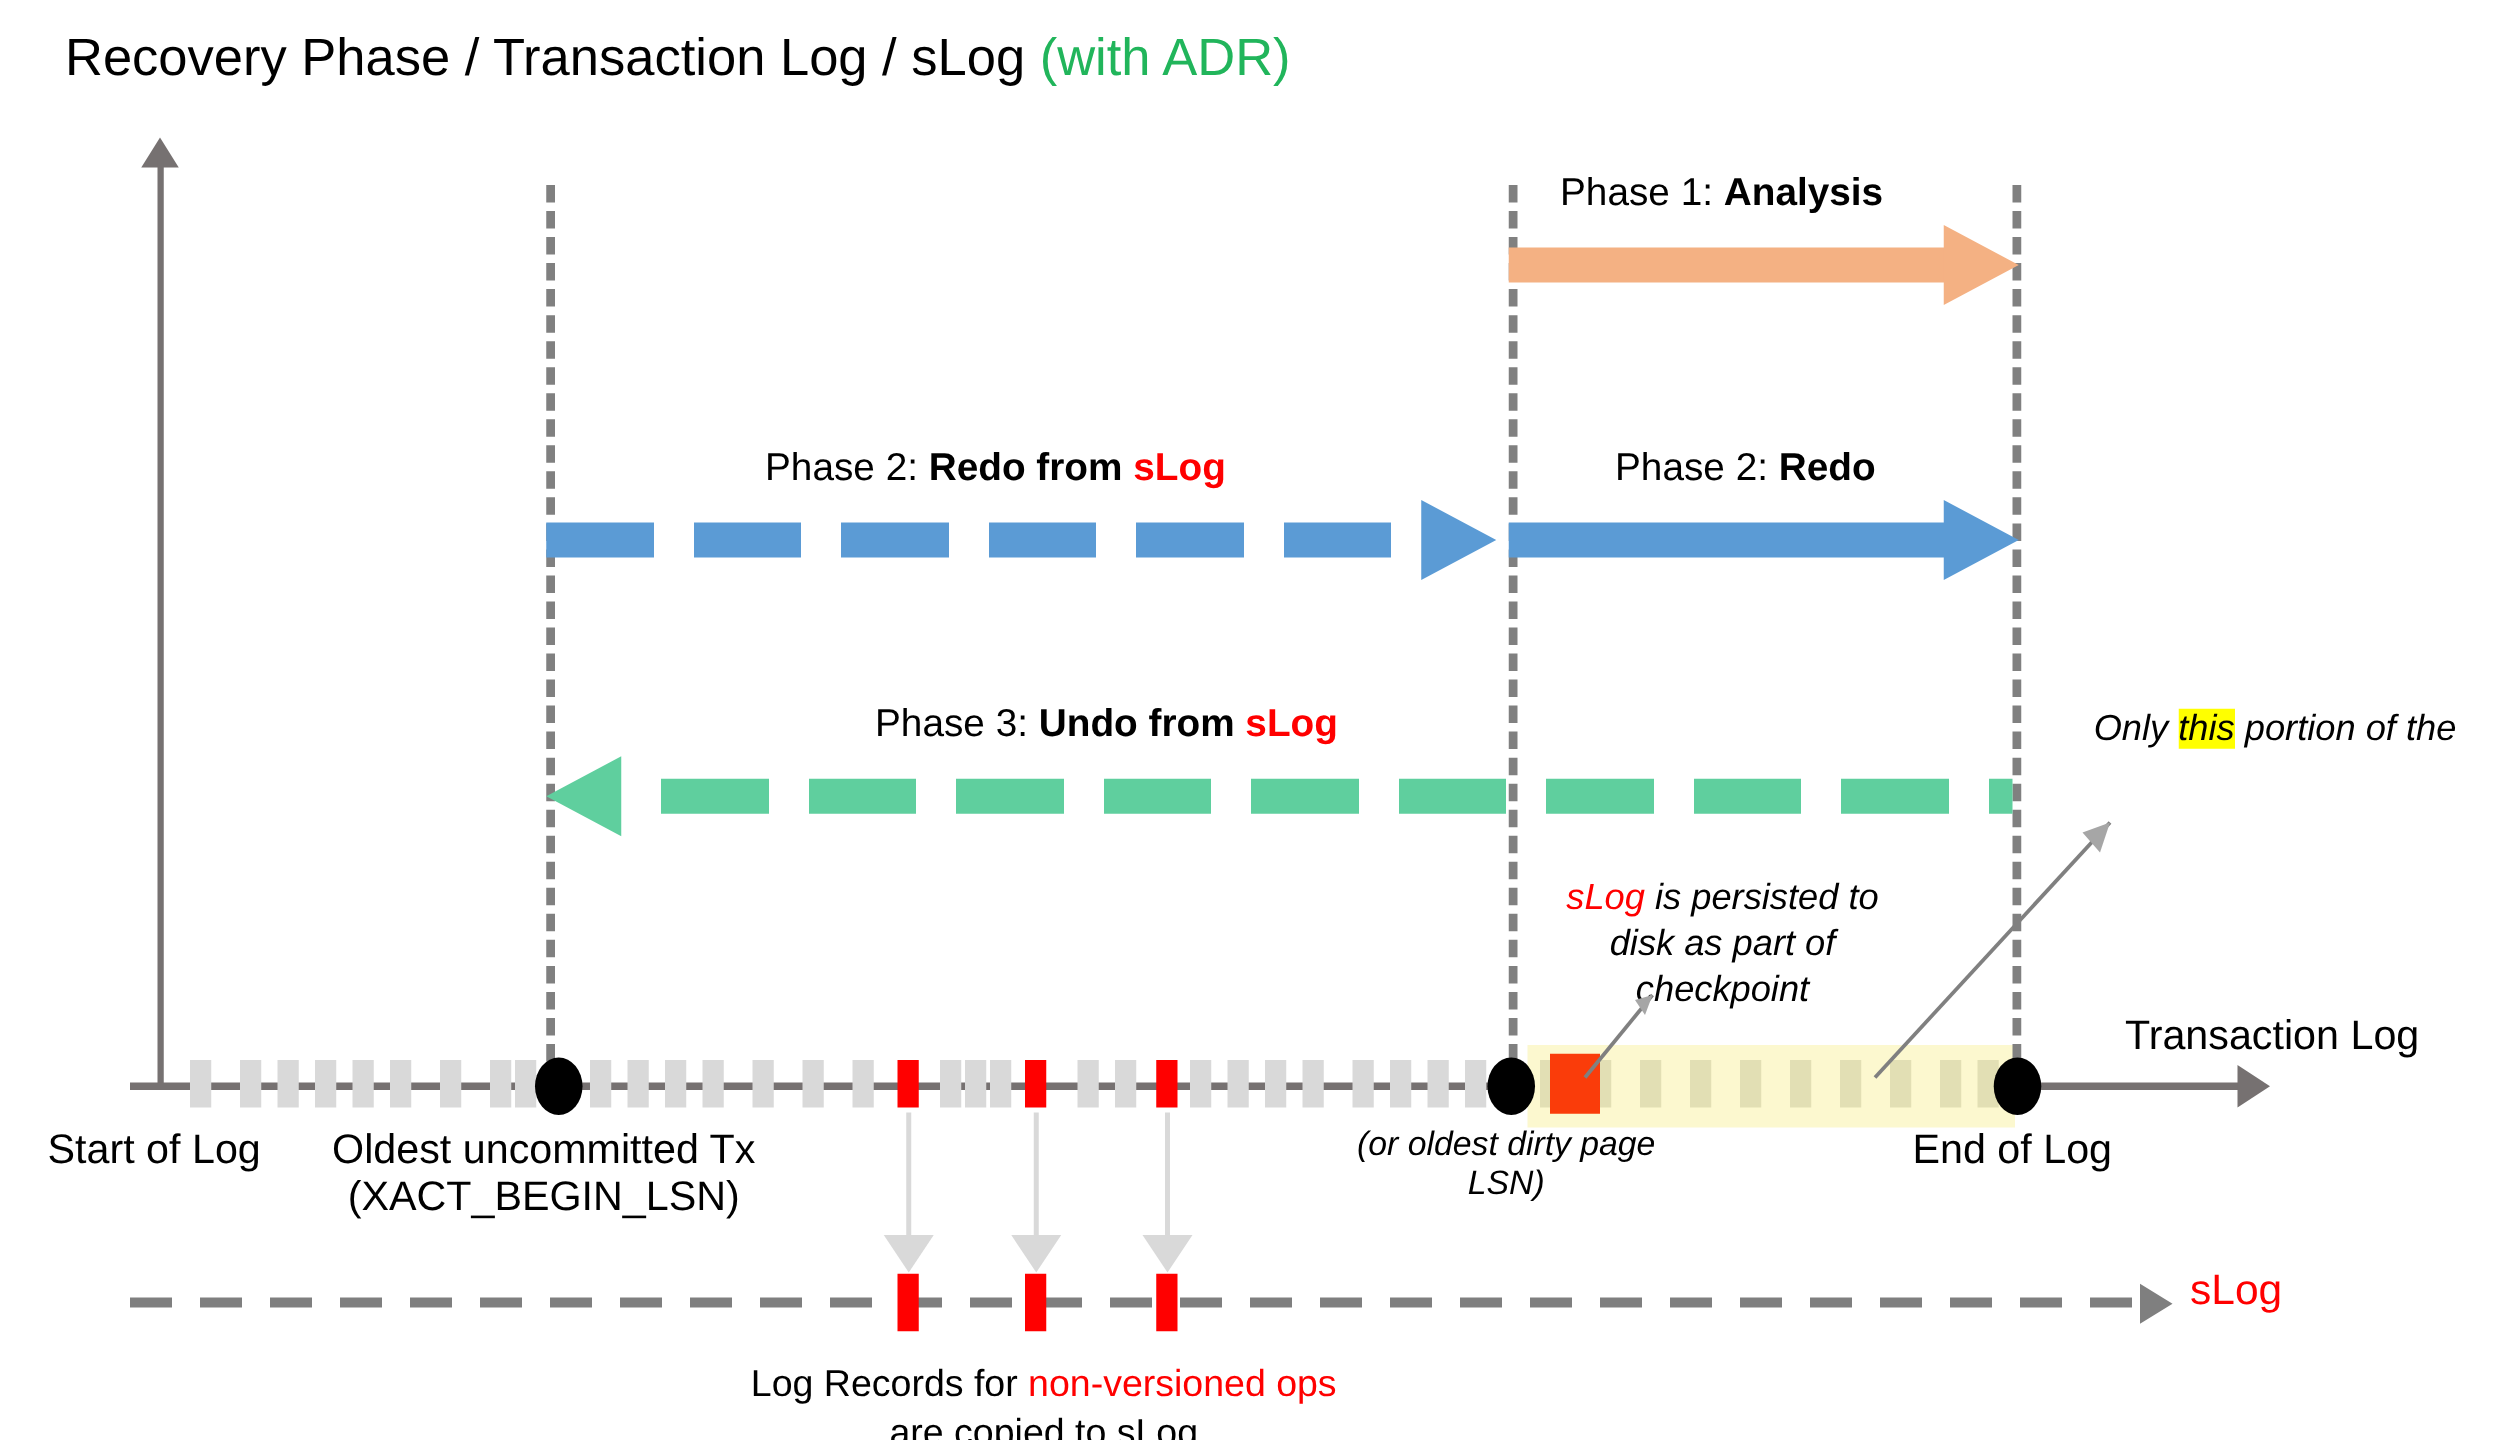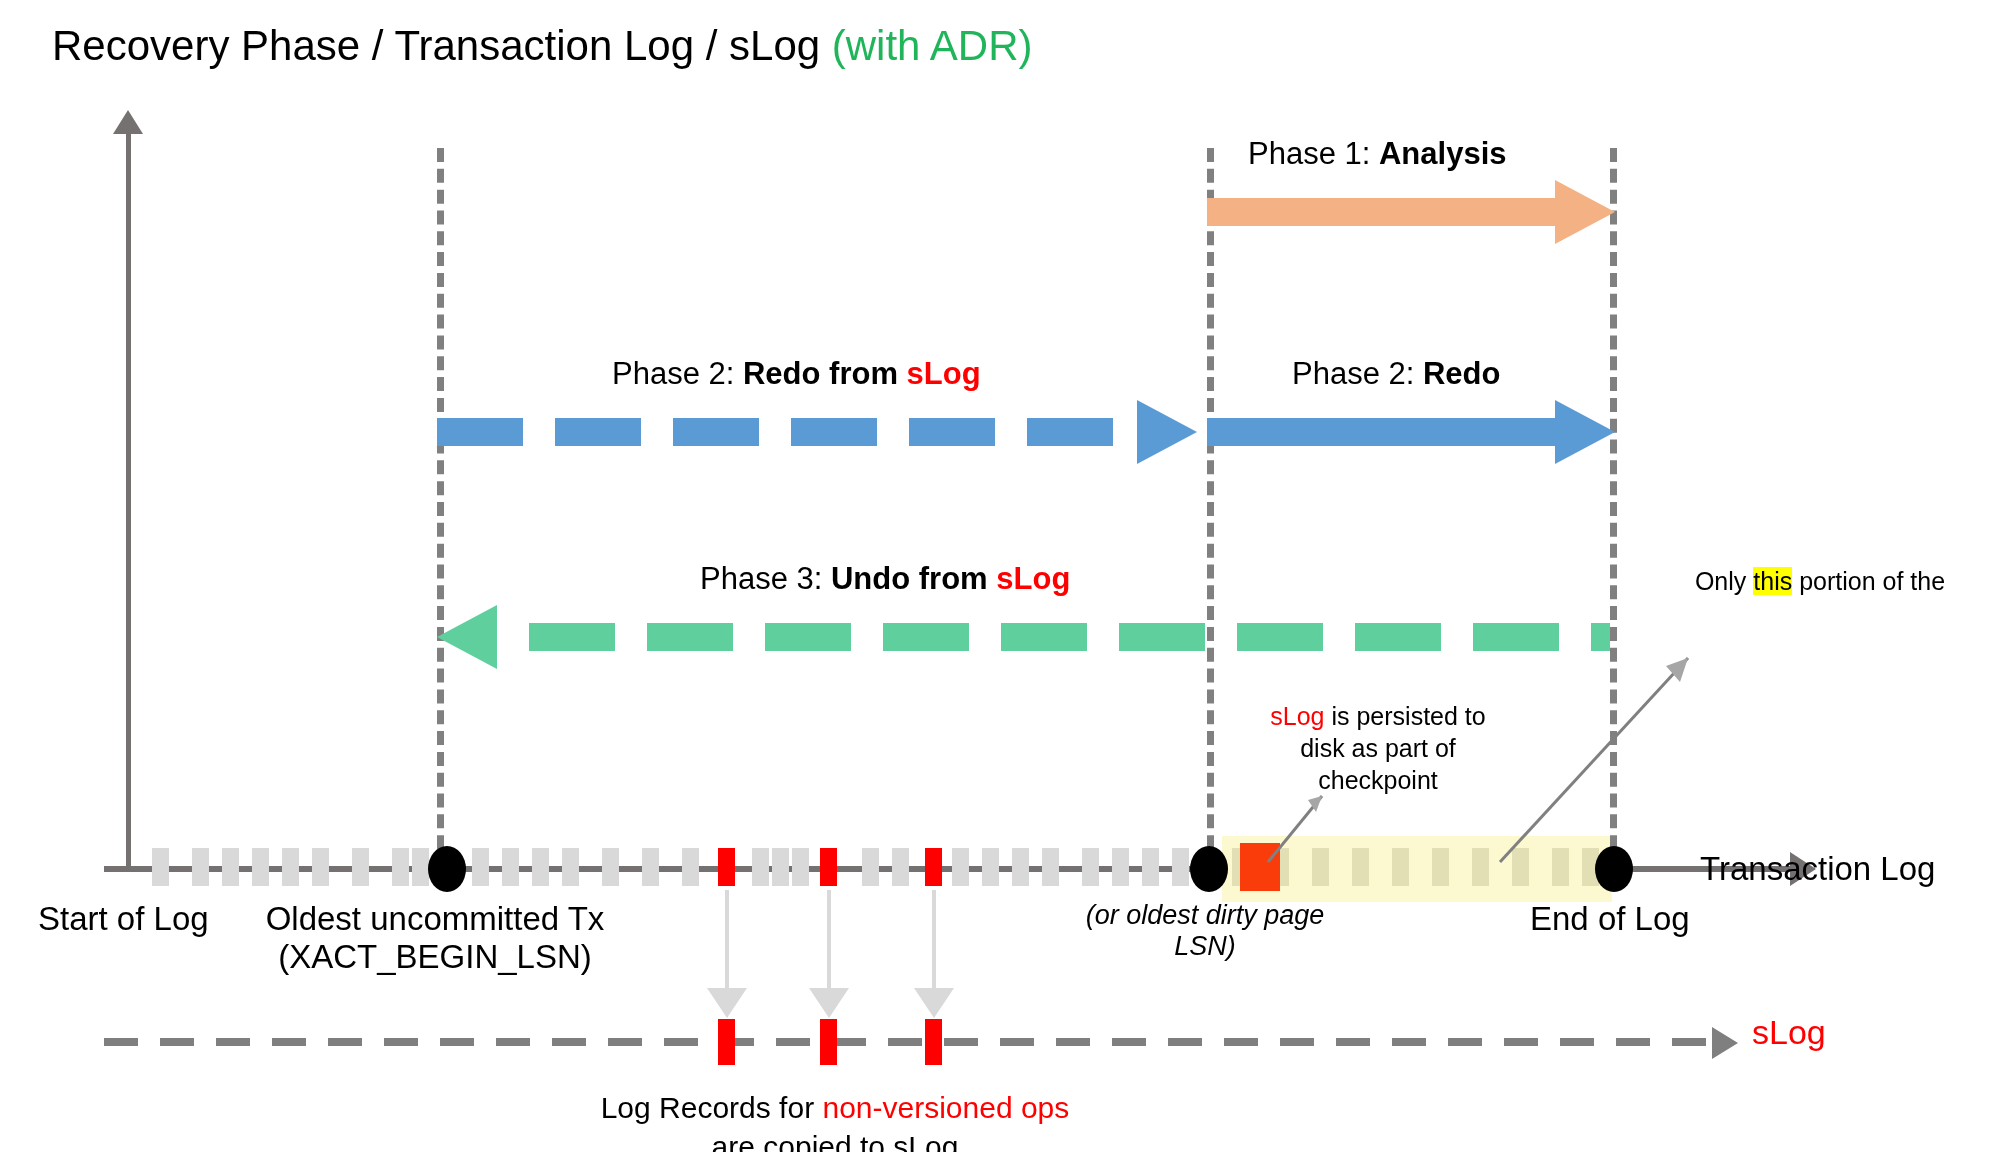--- a/index.html
+++ b/index.html
@@ -76,21 +76,21 @@
   .highlight-band{
     position:absolute;left:1222px;top:836px;width:390px;height:66px;
     background:#fcf8cf;
   }
 
   
   .axis-label{position:absolute;font-size:33px;white-space:nowrap;}
   .sub-ital{font-style:italic;font-size:27px;}
 
   
-  .callout{position:absolute;font-size:25px;text-align:center;line-height:1.28;}
+  .callout{position:absolute;font-size:29px;text-align:center;line-height:1.28;font-style:italic;}
   .callout .slog{color:#ff0000;}
   .hl-yellow{background:#ffff00;}
 
   
   .slogline{
     position:absolute;left:104px;top:1038px;width:1610px;height:8px;
     background:repeating-linear-gradient(to right,#7f7f7f 0 34px, transparent 34px 56px);
   }
   .slog-head{
     position:absolute;left:1712px;top:1027px;width:0;height:0;
@@ -206,21 +206,21 @@
       <div class="tick red" style="left: 718px;"></div>
       <div class="tick red" style="left: 820px;"></div>
       <div class="tick red" style="left: 925px;"></div>
       <div class="tick ckpt-red" style="left: 1240px;"></div>
     </div>
 
   <div class="node" style="left:428px;"></div>
   <div class="node" style="left:1190px;"></div>
   <div class="node" style="left:1595px;"></div>
 
-  <div class="axis-label" style="left:1700px;top:850px;">Transaction Log</div>
+  <div class="axis-label" style="left:1700px;top:809px;">Transaction Log</div>
 
   <div class="axis-label" style="left:38px;top:900px;">Start of Log</div>
 
   <div class="axis-label" style="left:265px;top:900px;text-align:center;width:340px;">
     <div>Oldest uncommitted Tx</div>
     <div>(XACT_BEGIN_LSN)</div>
   </div>
 
   <div class="axis-label" style="left:1080px;top:900px;text-align:center;width:250px;">
     <div class="sub-ital">(or oldest dirty page</div>

